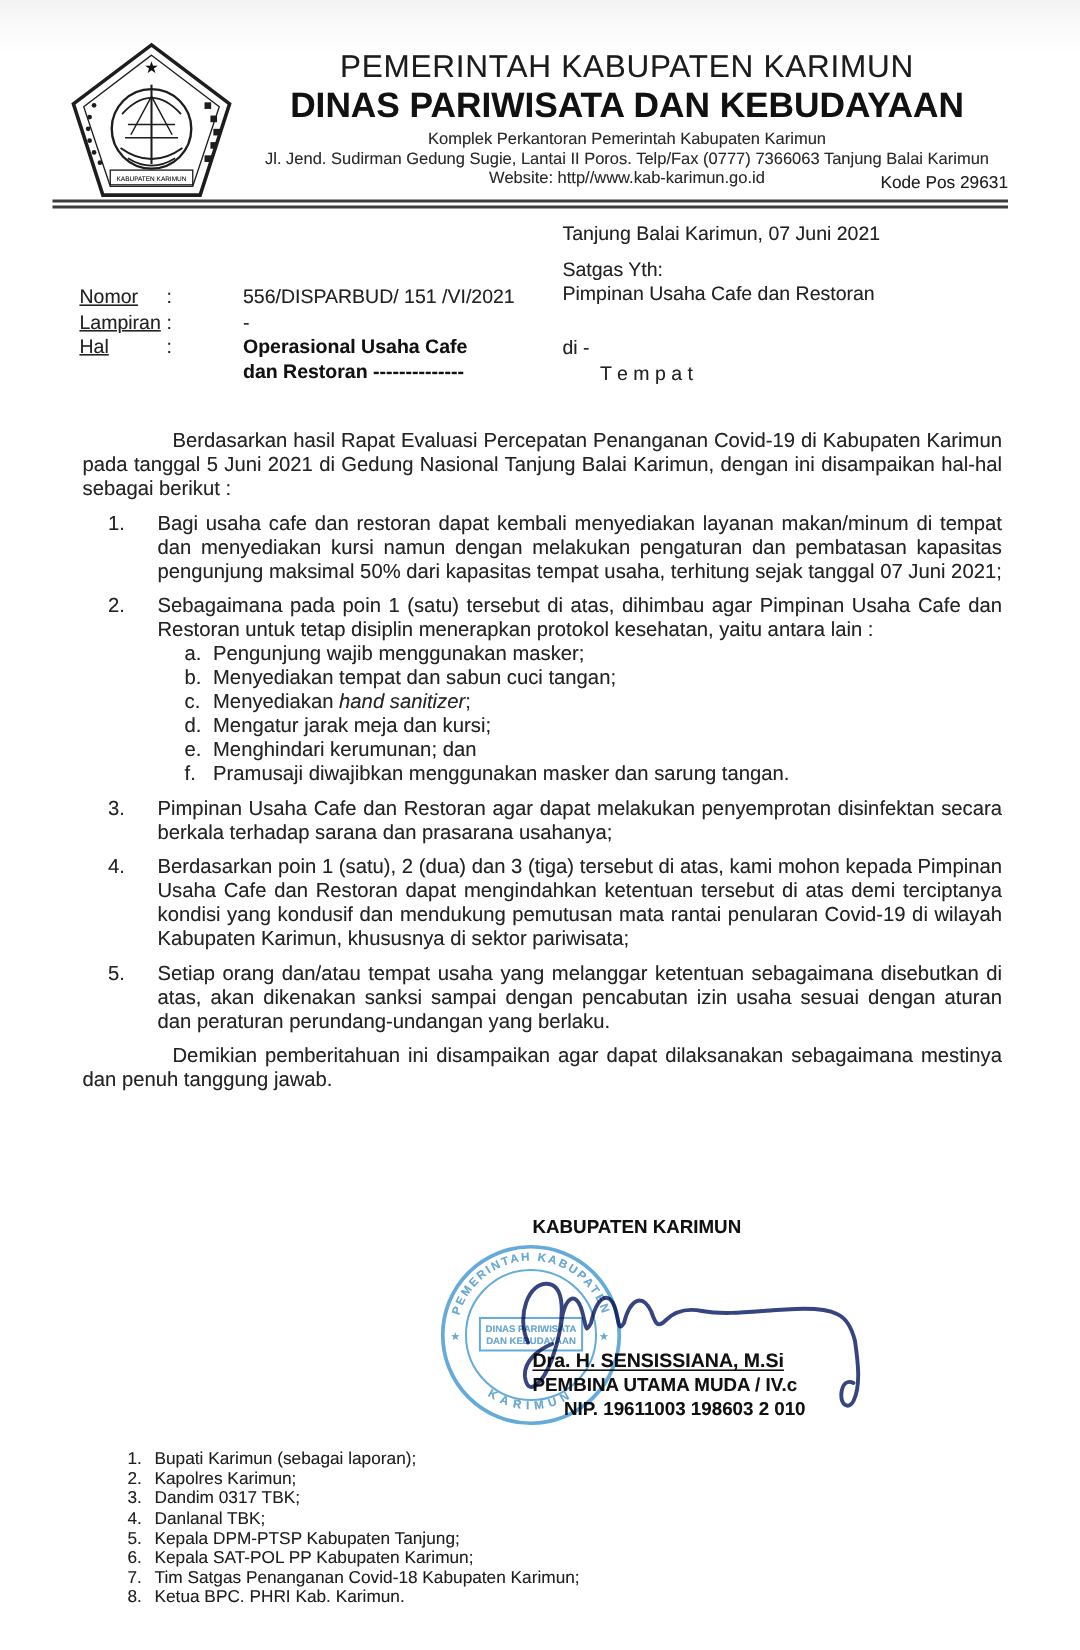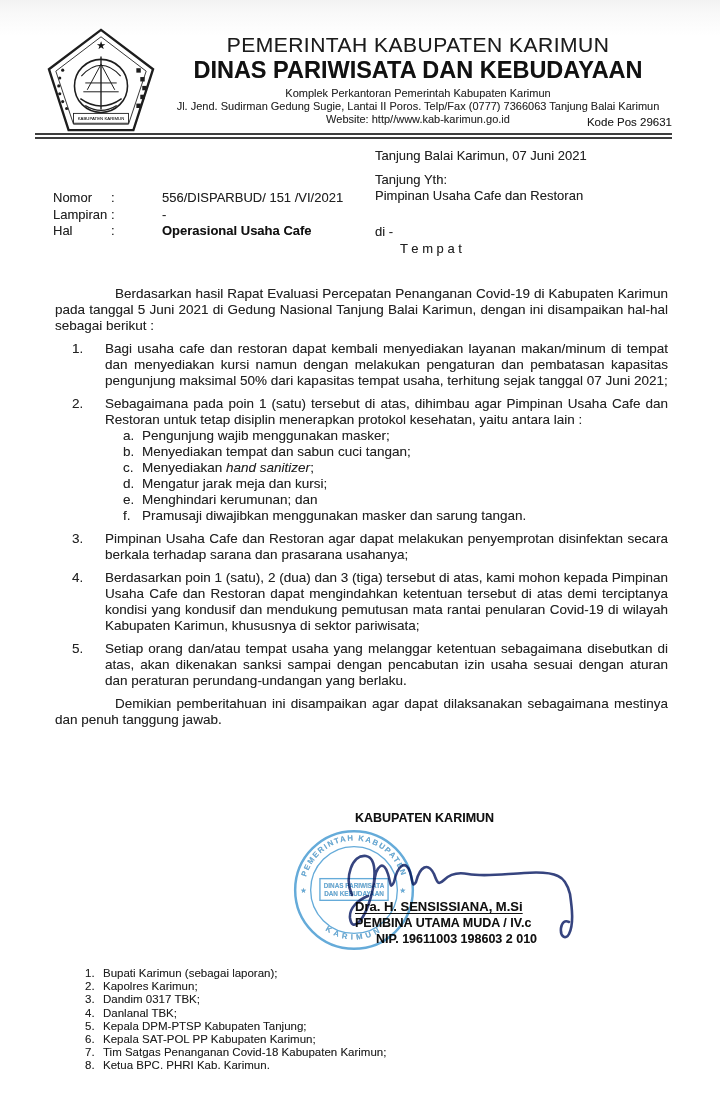--- a/index.html
+++ b/index.html
@@ -17,21 +17,21 @@
   .lh-addr{font-size:11px;line-height:13px;color:#2a2a2a;}
   .lh-addr.first{margin-top:3px;}
   .kodepos{position:absolute;right:48px;top:116px;font-size:11.5px;color:#1c1c1c;}
   .rule{position:absolute;left:35px;top:133px;width:637px;height:2px;
         border-top:2px solid;border-bottom:2px solid;border-color:#3d3d3d;}
   
   .date{position:absolute;left:375px;top:148px;font-size:13px;}
   .kepada{position:absolute;left:375px;top:172px;font-size:13px;line-height:16px;}
   .refblock{position:absolute;left:53px;top:190px;width:310px;font-size:13px;line-height:16.5px;}
   .ref-row{display:flex;}
-  .ref-label{flex:0 0 58px;}
+  .ref-label{flex:0 0 58px;text-decoration:underline;}
   .ref-colon{flex:0 0 12px;}
   .ref-value{flex:1;margin-left:39px;}
   .bold{font-weight:bold;color:#111;}
   .di{position:absolute;left:375px;top:224px;font-size:13px;}
   .tempat{position:absolute;left:400px;top:241px;font-size:13px;}
   
   .bodytext{position:absolute;left:55px;top:286px;width:613px;font-size:13.5px;line-height:16px;color:#232323;}
   .indent{text-indent:60px;text-align:justify;margin:0 0 7px 0;}
   .closing{margin:0;}
   .li-row{display:flex;margin-bottom:7px;}
@@ -98,21 +98,21 @@
     <div class="lh-agency">DINAS PARIWISATA DAN KEBUDAYAAN</div>
     <div class="lh-addr first">Komplek Perkantoran Pemerintah Kabupaten Karimun</div>
     <div class="lh-addr">Jl. Jend. Sudirman Gedung Sugie, Lantai II Poros. Telp/Fax (0777) 7366063 Tanjung Balai Karimun</div>
     <div class="lh-addr">Website: http//www.kab-karimun.go.id</div>
   </div>
   <div class="kodepos">Kode Pos 29631</div>
   <div class="rule" style="border-color: rgb(61, 61, 61);"></div>
 
   <div class="date">Tanjung Balai Karimun, 07 Juni 2021</div>
   <div class="kepada">
-    <div>Tanjung Yth:</div>
+    <div>Satgas Yth:</div>
     <div>Pimpinan Usaha Cafe dan Restoran</div>
   </div>
 
   <div class="refblock">
     <div class="ref-row">
       <span class="ref-label">Nomor</span>
       <span class="ref-colon">:</span>
       <span class="ref-value">556/DISPARBUD/ 151 /VI/2021</span>
     </div>
     <div class="ref-row">
@@ -121,20 +121,21 @@
       <span class="ref-value">-</span>
     </div>
     <div class="ref-row">
       <span class="ref-label">Hal</span>
       <span class="ref-colon">:</span>
       <span class="ref-value bold">Operasional Usaha Cafe</span>
     </div>
     <div class="ref-row">
       <span class="ref-label"></span>
       <span class="ref-colon"></span>
+      <span class="ref-value bold">dan Restoran --------------</span>
     </div>
   </div>
   <div class="di">di -</div>
   <div class="tempat">T e m p a t</div>
 
   <div class="bodytext">
     <p class="indent">Berdasarkan hasil Rapat Evaluasi Percepatan Penanganan Covid-19 di Kabupaten Karimun pada tanggal 5 Juni 2021 di Gedung Nasional Tanjung Balai Karimun, dengan ini disampaikan hal-hal sebagai berikut :</p>
     <div id="body-list">
         <div class="li-row">
           <span class="li-num">1.</span>

